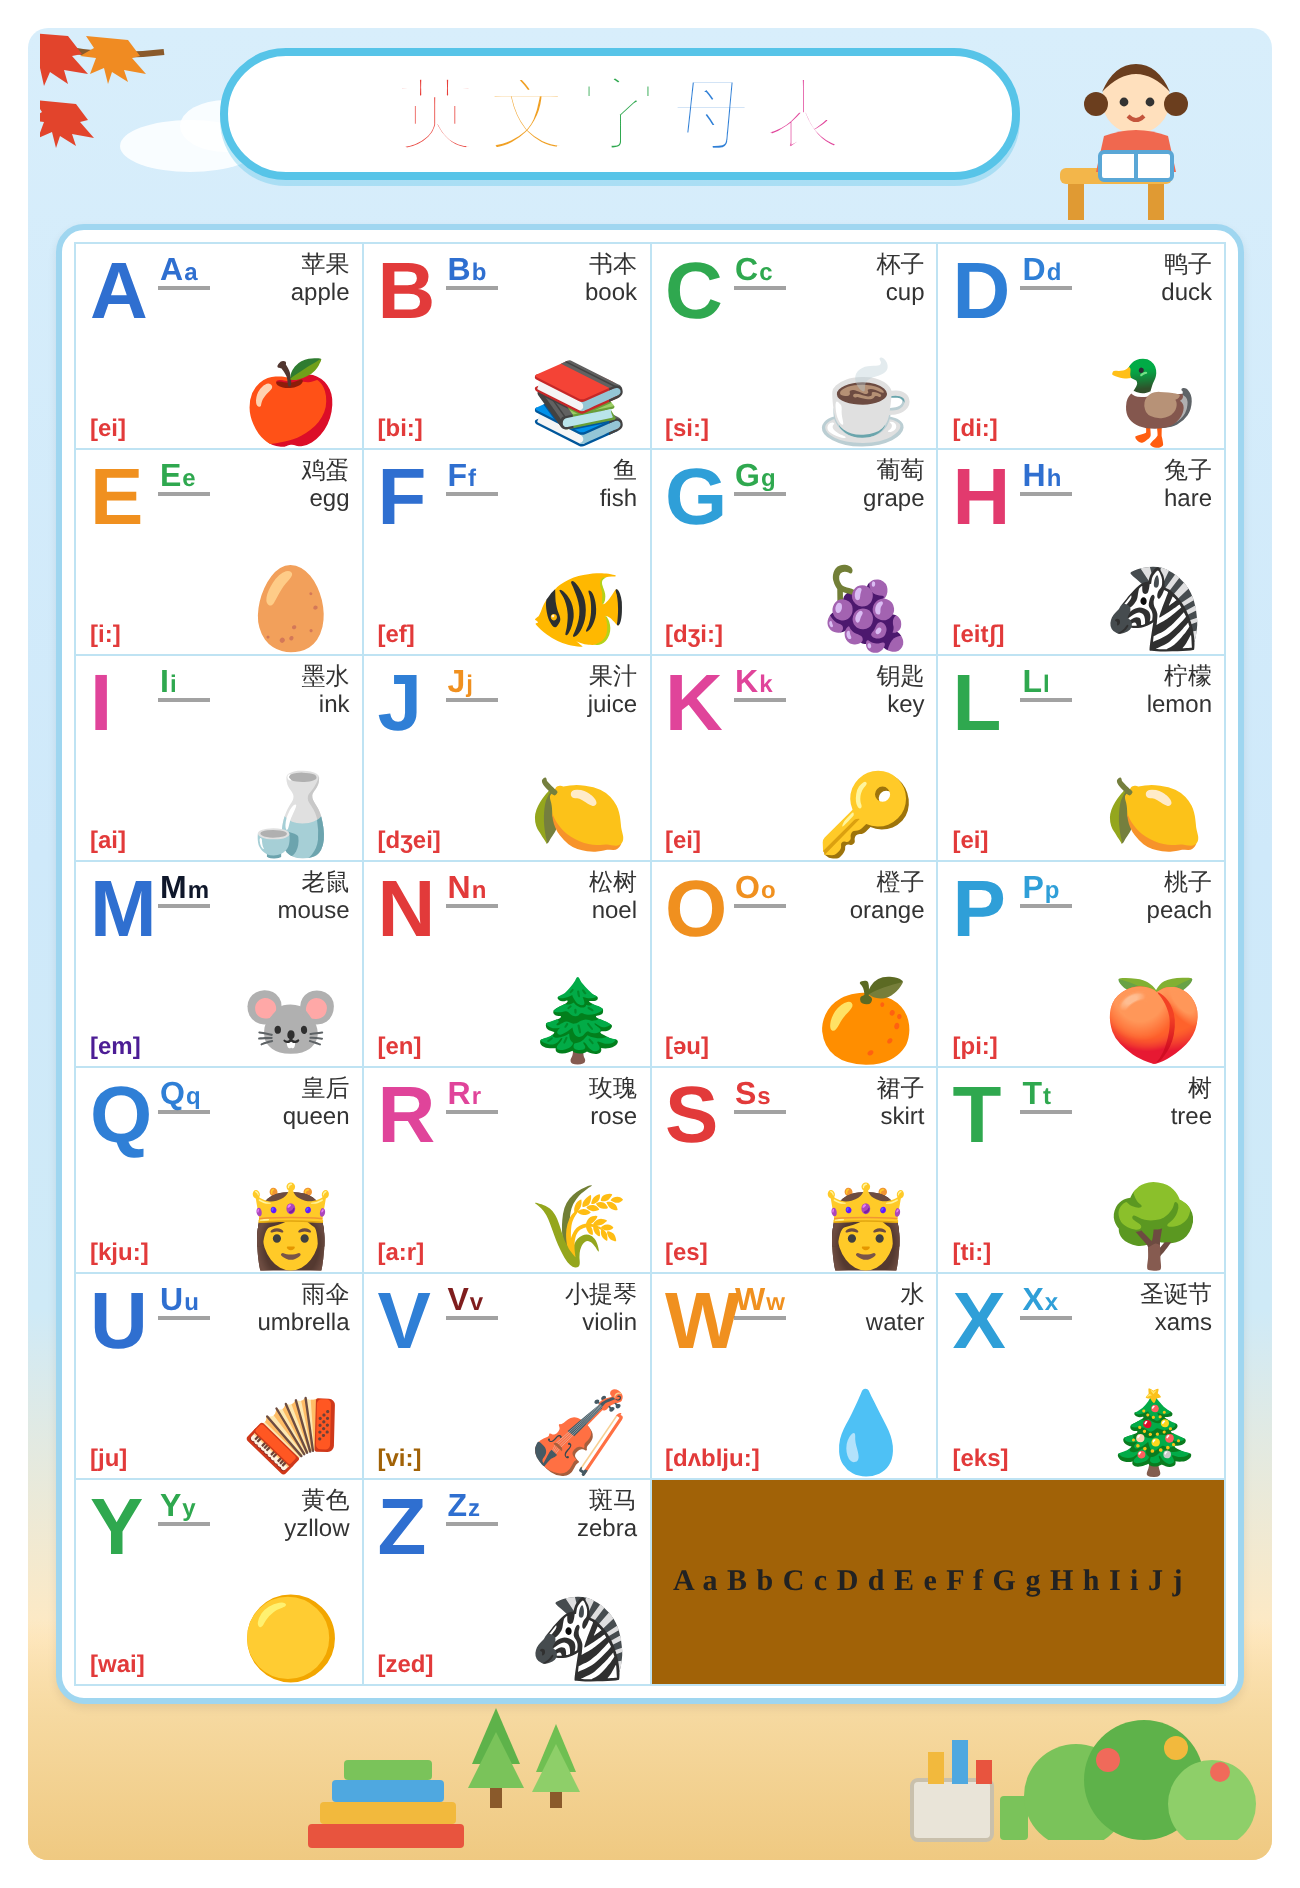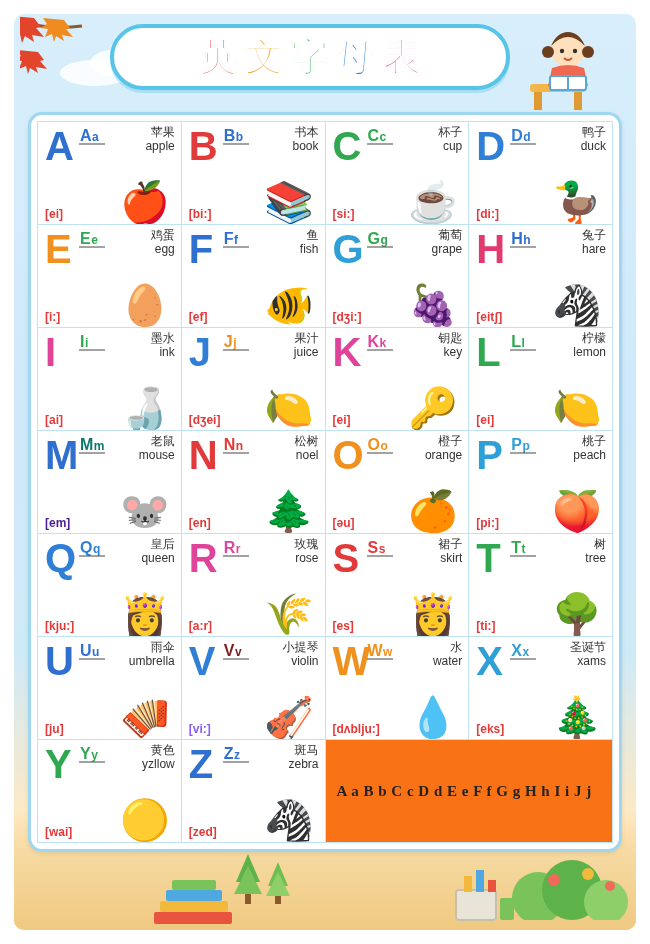--- a/index.html
+++ b/index.html
@@ -85,21 +85,21 @@
   .art {
     position:absolute; right:4px; bottom:2px;
     width:62px; height:56px;
     display:flex; align-items:flex-end; justify-content:center;
     font-size:40px; line-height:1;
   }
   
   .summary {
     grid-column: span 2;
     display:flex; align-items:center; justify-content:center;
-    background:#f97316;
+    background:#a16207;
   }
   .summary-inner {
     width:100%; padding:4px 6px;
     font-family:"Liberation Serif", serif;
     font-size:15px; font-weight:bold; color:#222;
     line-height:21px; letter-spacing:.5px;
     text-align:left;
   }
   .summary-line { white-space:nowrap; }
   
@@ -307,21 +307,21 @@
         <div class="pair" style="color:#2fa84f"><span class="u">L</span><span class="l">l</span></div>
         <div class="pair-underline"></div>
         <div class="zh">柠檬</div>
         <div class="en">lemon</div>
         <div class="ipa" style="color:#e23a3a">[ei]</div>
         <div class="art">🍋</div>
       </div>
 
       <div class="cell">
         <div class="big" style="color:#2f6fd0">M</div>
-        <div class="pair" style="color:#0f766e"><span class="u">M</span><span class="l">m</span></div>
+        <div class="pair" style="color:#0f172a"><span class="u">M</span><span class="l">m</span></div>
         <div class="pair-underline"></div>
         <div class="zh">老鼠</div>
         <div class="en">mouse</div>
         <div class="ipa" style="color:#4c1d95">[em]</div>
         <div class="art">🐭</div>
       </div>
 
       <div class="cell">
         <div class="big" style="color:#e23a3a">N</div>
         <div class="pair" style="color:#e23a3a"><span class="u">N</span><span class="l">n</span></div>
@@ -401,21 +401,21 @@
         <div class="ipa" style="color:#e23a3a">[ju]</div>
         <div class="art">🪗</div>
       </div>
 
       <div class="cell">
         <div class="big" style="color:#2f7fd6">V</div>
         <div class="pair" style="color:#7f1d1d"><span class="u">V</span><span class="l">v</span></div>
         <div class="pair-underline"></div>
         <div class="zh">小提琴</div>
         <div class="en">violin</div>
-        <div class="ipa" style="color:#8b5cf6">[vi:]</div>
+        <div class="ipa" style="color:#a16207">[vi:]</div>
         <div class="art">🎻</div>
       </div>
 
       <div class="cell">
         <div class="big" style="color:#f0901f">W</div>
         <div class="pair" style="color:#f0901f"><span class="u">W</span><span class="l">w</span></div>
         <div class="pair-underline"></div>
         <div class="zh">水</div>
         <div class="en">water</div>
         <div class="ipa" style="color:#e23a3a">[dʌblju:]</div>

